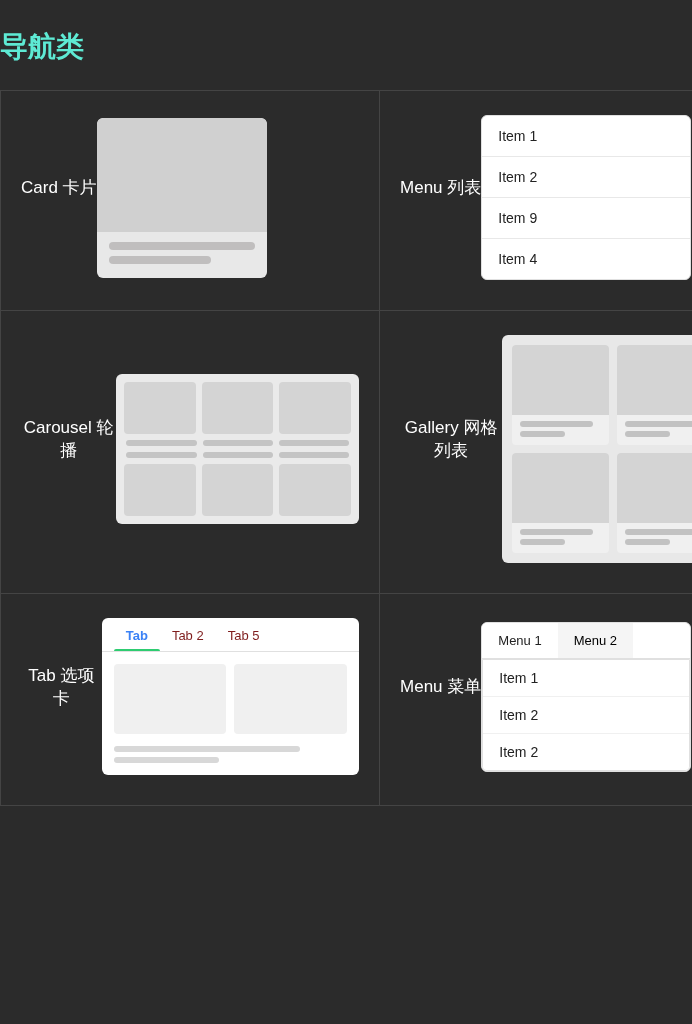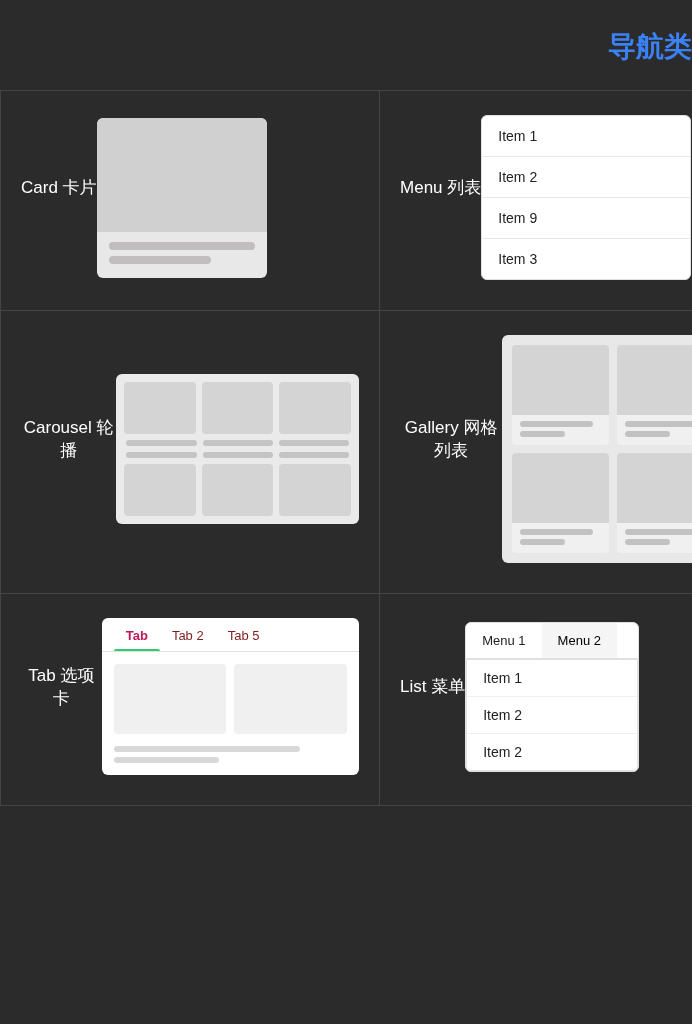--- a/index.html
+++ b/index.html
@@ -5,25 +5,25 @@
     * { box-sizing: border-box; margin: 0; padding: 0; }
     body {
       background-color: #2b2b2b;
       color: #ffffff;
       font-family: -apple-system, BlinkMacSystemFont, 'Segoe UI', sans-serif;
       width: 692px;
       min-height: 1024px;
     }
 
     .page-title {
-      text-align: right;
+      text-align: left;
       font-size: 28px;
       font-weight: 600;
       padding: 28px 0 24px;
-      color: #3b82f6;
+      color: #5eead4;
     }
 
     .grid {
       display: grid;
       grid-template-columns: 1fr 1fr;
       border-top: 1px solid #444;
       border-left: 1px solid #444;
     }
 
     .cell {
@@ -181,21 +181,21 @@
       padding: 0 12px;
     }
     .tab-item {
       padding: 10px 12px 8px;
       font-size: 13px;
       color: #7f1d1d;
       position: relative;
       cursor: pointer;
     }
     .tab-item.active {
-      color: #be185d;
+      color: #3b82f6;
       font-weight: 600;
     }
     .tab-item.active::after {
       content: '';
       position: absolute;
       bottom: 0;
       left: 0;
       right: 0;
       height: 2px;
       background: #2ecc71;
@@ -228,21 +228,21 @@
       background: #d8d8d8;
       height: 6px;
       border-radius: 3px;
       width: 45%;
     }
 
     
     .menu-mock {
       background: #ffffff;
       border-radius: 6px;
-      width: 174px;
+      width: 210px;
       overflow: hidden;
       border: 1px solid #e0e0e0;
     }
     .menu-tabs {
       display: flex;
       border-bottom: 1px solid #e0e0e0;
     }
     .menu-tab {
       padding: 10px 16px;
       font-size: 13px;
@@ -287,21 +287,21 @@
       </div>
     </div>
   </div>
 
   <div class="cell">
     <div class="cell-title">Menu  列表</div>
     <div class="list-mock">
       <div class="list-item">Item 1</div>
       <div class="list-item">Item 2</div>
       <div class="list-item">Item 9</div>
-      <div class="list-item">Item 3</div>
+      <div class="list-item">Item 4</div>
     </div>
   </div>
 
   <div class="cell">
     <div class="cell-title">Carousel  轮播</div>
     <div class="carousel-mock">
       <div class="carousel-row">
         <div class="carousel-thumb"></div>
         <div class="carousel-thumb"></div>
         <div class="carousel-thumb"></div>
@@ -371,21 +371,21 @@
         <div class="tab-content-card"></div>
       </div>
       <div class="tab-lines">
         <div class="t-line-lg"></div>
         <div class="t-line-sm"></div>
       </div>
     </div>
   </div>
 
   <div class="cell">
-    <div class="cell-title">List  菜单</div>
+    <div class="cell-title">Menu  菜单</div>
     <div class="menu-mock">
       <div class="menu-tabs">
         <div class="menu-tab active">Menu 1</div>
         <div class="menu-tab">Menu 2</div>
       </div>
       <div class="menu-dropdown">
         <div class="menu-item">Item 1</div>
         <div class="menu-item">Item 2</div>
         <div class="menu-item">Item 2</div>
       </div>

